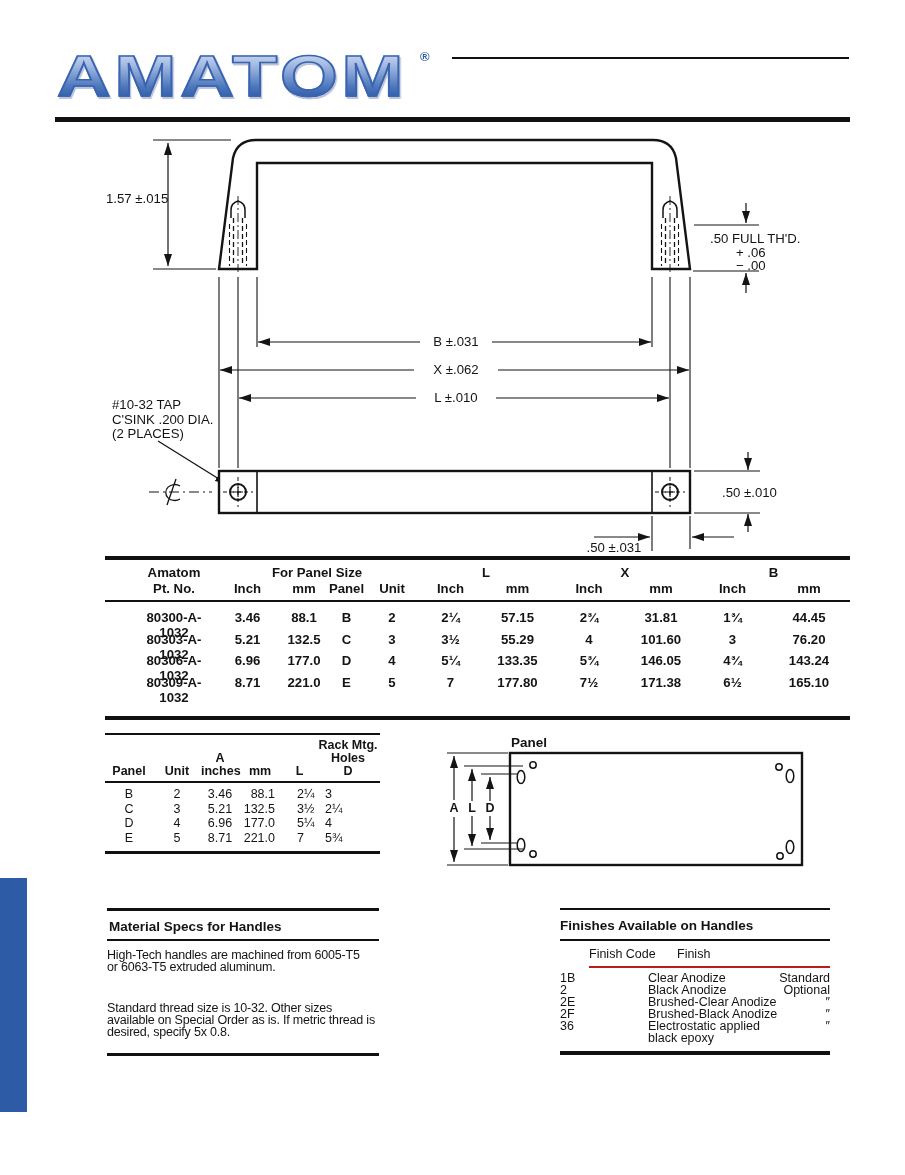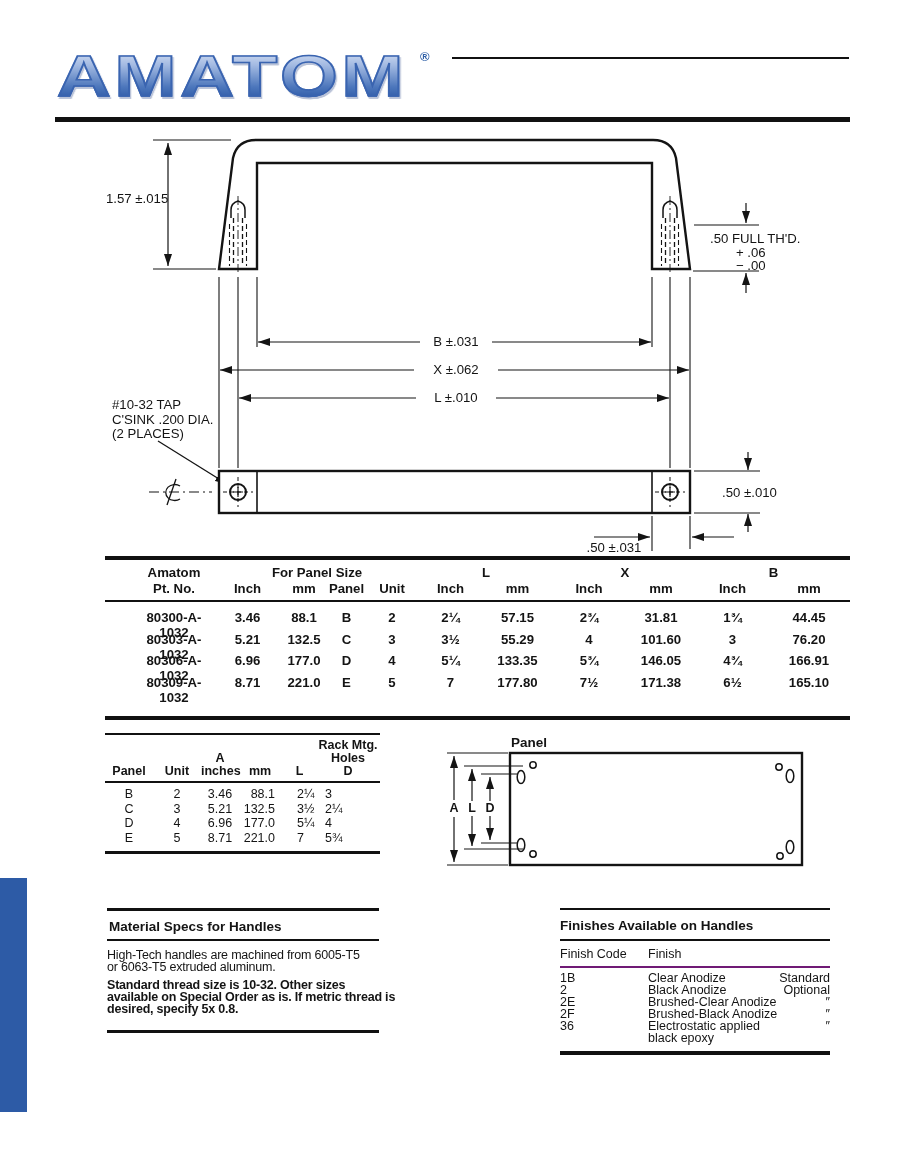--- a/index.html
+++ b/index.html
@@ -52,29 +52,29 @@
   .col-d{text-align:left !important;padding-left:7px;}
   .pw-rule2{margin-top:6px;height:3px;background:#111;}
 
   
   .mat{left:107px;top:908px;width:272px;font-size:12.5px;}
   .mat-rule-top{height:3px;background:#111;}
   .mat-title{font-size:13.5px;font-weight:700;margin-top:8px;padding-left:2px;}
   .mat-rule-mid{height:2px;background:#111;margin-top:5px;}
   .mat-para{margin-top:8px;line-height:12.3px;letter-spacing:-0.2px;}
   .mat-para div{white-space:nowrap;}
-  .mat-para + .mat-para{margin-top:5px;font-weight:bold;}
+  .mat-para + .mat-para{margin-top:28px;}
   .mat-rule-bot{height:3px;background:#111;margin-top:15px;}
 
   
   .fin{left:560px;top:908px;width:270px;font-size:12.5px;}
   .fin-rule-top{height:2px;background:#111;}
   .fin-title{font-size:13.5px;font-weight:700;margin-top:8px;}
   .fin-rule-mid{height:2px;background:#111;margin-top:6px;}
-  .fin-head{display:grid;grid-template-columns:88px 130px 52px;padding:6px 0 5px 0;border-bottom:2px solid #701a75;}
+  .fin-head{display:grid;grid-template-columns:88px 130px 52px;padding:6px 0 5px 0;border-bottom:2px solid #b91c1c;margin-left:29px;}
   .fin-rows{display:grid;grid-template-columns:88px 130px 52px;padding-top:5px;line-height:11.9px;padding-bottom:7px;}
   .fin-note{text-align:right;}
   .fin-rule-bot{height:4px;background:#111;}
 </style>
 </head>
 <body>
 
 <div class="page">
 
   <div class="abs logo-wrap">
@@ -205,21 +205,21 @@
       <div class="c cl">80306-A-1032</div>
       <div class="c">6.96</div>
       <div class="c">177.0</div>
       <div class="c">D</div>
       <div class="c">4</div>
       <div class="c">5¼</div>
       <div class="c">133.35</div>
       <div class="c">5¾</div>
       <div class="c">146.05</div>
       <div class="c">4¾</div>
-      <div class="c">166.91</div>
+      <div class="c">143.24</div>
       <div class="c cl">80309-A-1032</div>
       <div class="c">8.71</div>
       <div class="c">221.0</div>
       <div class="c">E</div>
       <div class="c">5</div>
       <div class="c">7</div>
       <div class="c">177.80</div>
       <div class="c">7½</div>
       <div class="c">171.38</div>
       <div class="c">6½</div>

